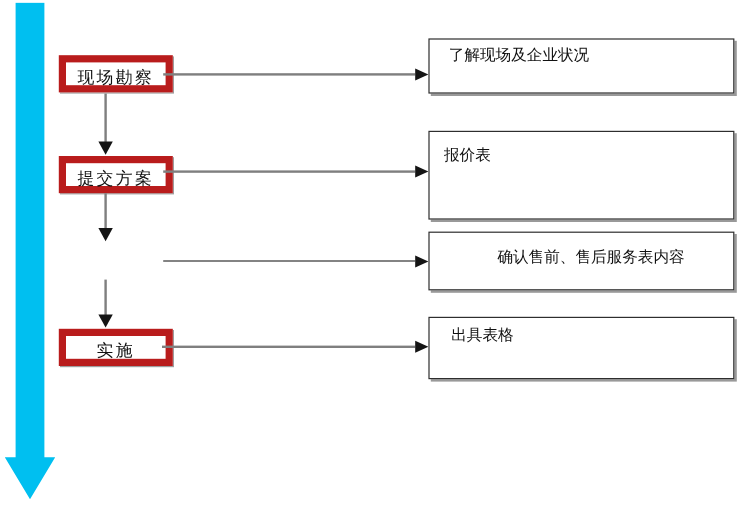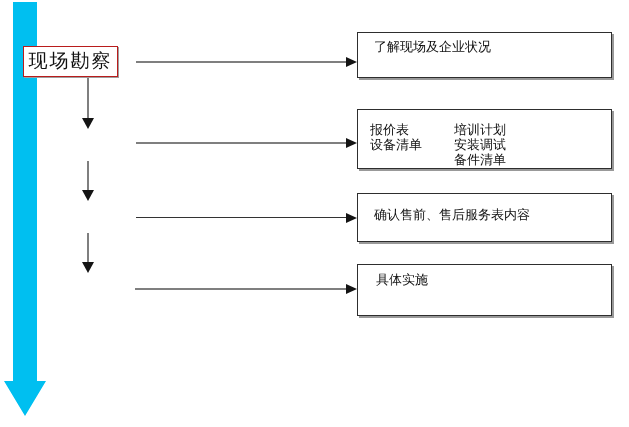--- a/index.html
+++ b/index.html
@@ -7,34 +7,34 @@
     position:relative;width:629px;height:427px;background:#ffffff;overflow:hidden;
     font-family:"DejaVu Sans","Liberation Sans",sans-serif;color:#111;
   }
   
   .timeline-arrow{
     position:absolute;left:4px;top:2px;width:42px;height:414px;background:#00BFF0;
     clip-path:polygon(9px 0px,33px 0px,33px 379px,42px 379px,21px 414px,0px 379px,9px 379px);
   }
   
   .step{
-    position:absolute;left:23px;width:95px;height:31px;box-sizing:border-box;
-    border:1px solid #b91c1c;background:#fff;box-shadow:1px 1px 0 #9e9e9e;
-    text-align:center;line-height:27px;font-size:19px;letter-spacing:2px;white-space:nowrap;
+    position:absolute;left:49px;width:95px;height:31px;box-sizing:border-box;
+    border:6px solid #b91c1c;background:#fff;box-shadow:1px 1px 0 #9e9e9e;
+    text-align:center;line-height:27px;font-size:14px;letter-spacing:2px;white-space:nowrap;
   }
   #stepA{top:46px}#stepB{top:130px}#stepC{top:202px}#stepD{top:274px}
   
   .detail{
     position:absolute;left:357px;width:255px;box-sizing:border-box;
     border:1px solid #2e2e2e;background:#fff;box-shadow:2px 2px 0 #999;
     font-size:13px;line-height:21px;
   }
   #det0{top:32px;height:46px;padding:3px 0 0 16px;}
-  #det1{top:109px;height:60px;padding:12px 0 0 12px;line-height:15px;}
-  #det2{top:193px;height:49px;padding:10px 0 0 16px;}
+  #det1{top:109px;height:74px;padding:12px 0 0 12px;line-height:15px;}
+  #det2{top:193px;height:49px;padding:10px 0 0 16px;text-align:center;}
   #det3{top:264px;height:52px;padding:7px 0 0 18px;line-height:15px;}
   .cols{display:flex;}
   .col1{width:84px;}
   .dline,.cell{white-space:nowrap;}
   
   .hline{position:absolute;height:2px;background:#7f7f7f;}
   .hline.thin{height:1px;background:#333;}
   .harrow{position:absolute;width:0;height:0;border-top:5px solid transparent;
           border-bottom:5px solid transparent;border-left:11px solid #141414;}
   .vline{position:absolute;width:2px;background:#7f7f7f;left:87px;}
@@ -49,20 +49,22 @@
   #v3{top:233px;height:31px;} #va3{top:262px;}
 </style>
 </head>
 <body>
 
 <div class="canvas">
 
   <div class="timeline-arrow"></div>
 
   <div class="step" id="stepA">现场勘察</div>
+  <div class="step" id="stepB">提交方案</div>
+  <div class="step" id="stepD">实施</div>
 
   <div class="vline" id="v1"></div>
   <div class="varrow" id="va1"></div>
   <div class="vline" id="v2"></div>
   <div class="varrow" id="va2"></div>
   <div class="vline" id="v3"></div>
   <div class="varrow" id="va3"></div>
 
   <div class="hline" id="h1"></div>
   <div class="harrow" id="ha1"></div>
@@ -74,31 +76,25 @@
   <div class="harrow" id="ha4"></div>
 
   <div class="detail" id="det0">
     <div class="dline">了解现场及企业状况</div>
   </div>
 
   <div class="detail" id="det1">
     <div class="cols">
       <div class="col1">
         <div class="cell">报价表</div>
-        <div class="cell">设备清单</div>
-      </div>
-      <div class="col2">
-        <div class="cell">培训计划</div>
-        <div class="cell">安装调试</div>
-        <div class="cell">备件清单</div>
       </div>
     </div>
   </div>
 
   <div class="detail" id="det2">
     <div class="dline">确认售前、售后服务表内容</div>
   </div>
 
   <div class="detail" id="det3">
-    <div class="dline">具体实施</div>
+    <div class="dline">出具表格</div>
   </div>
 
 </div>
 
 </body></html>

